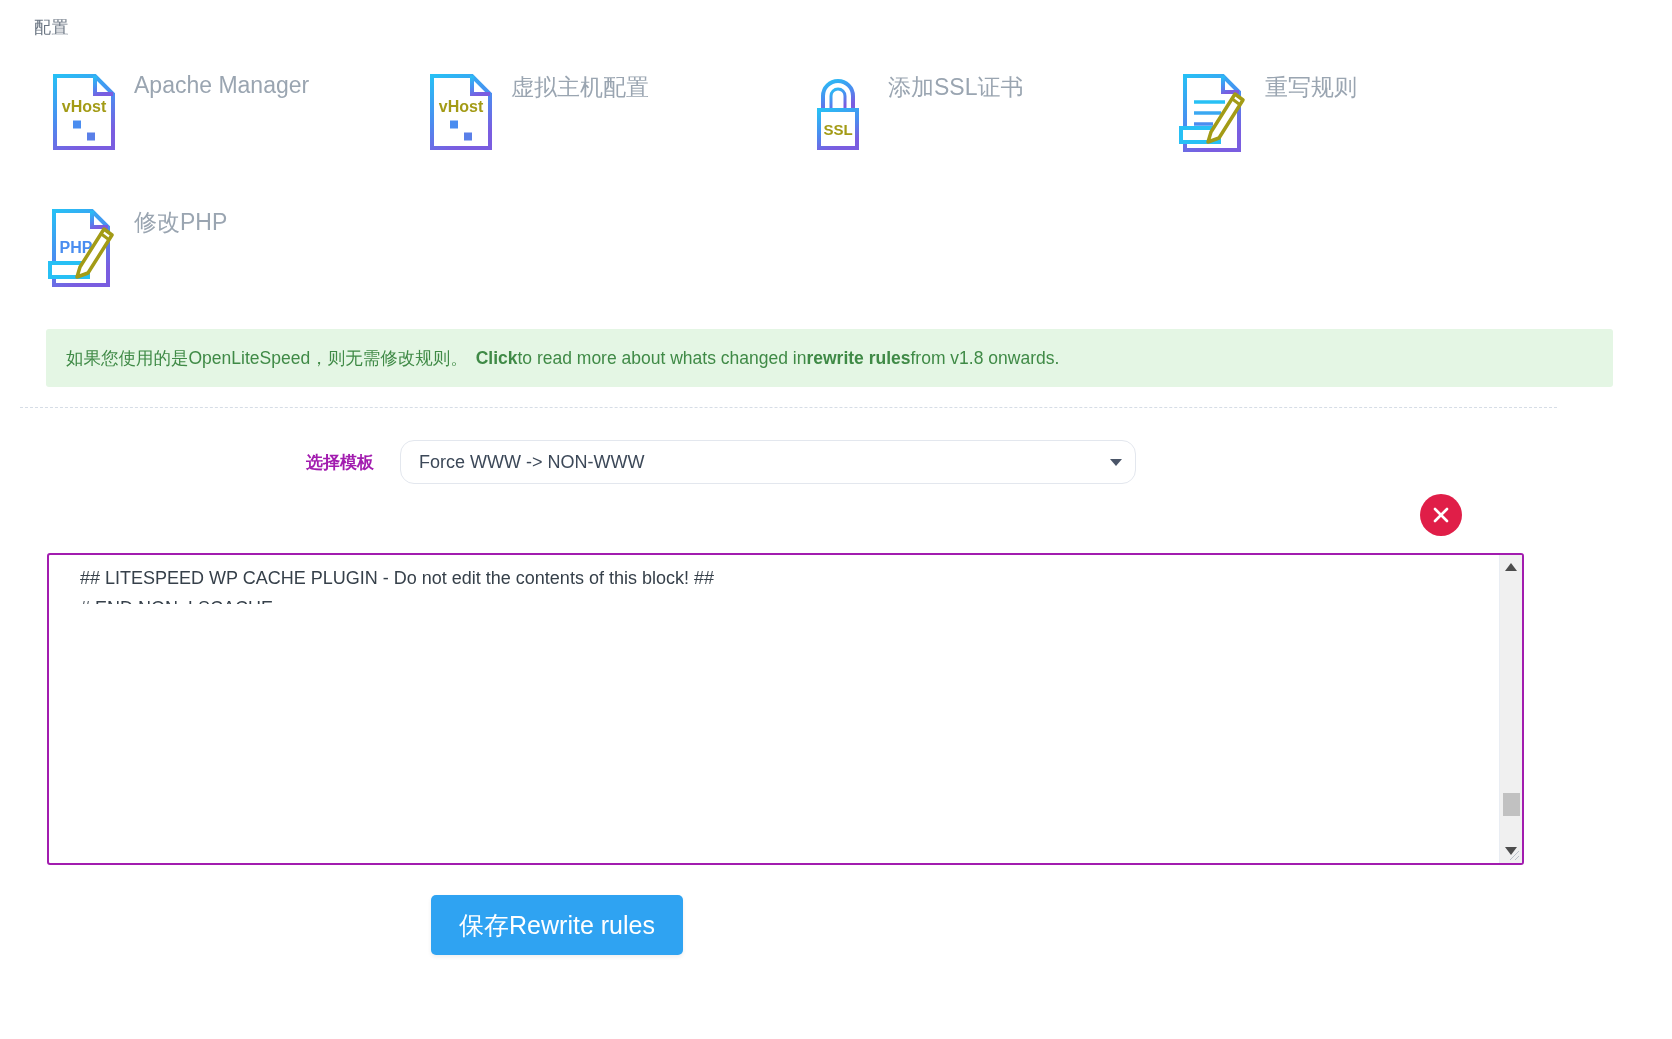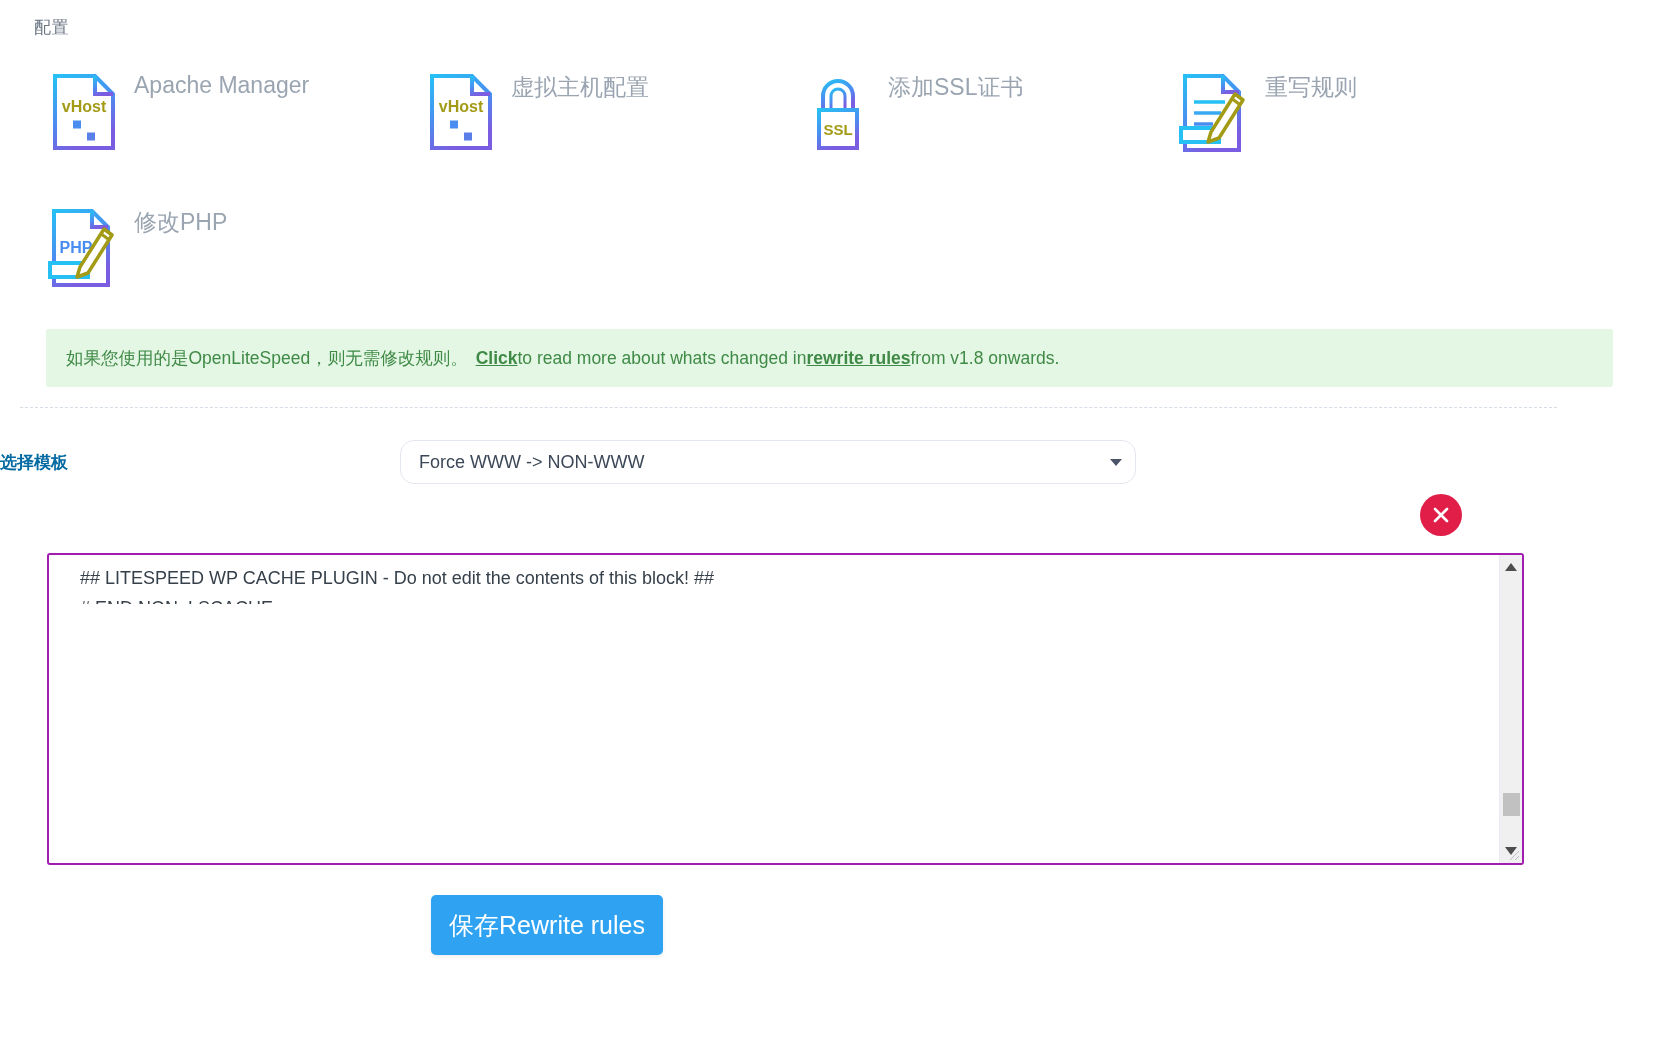--- a/index.html
+++ b/index.html
@@ -66,21 +66,21 @@
     width: 1567px;
     min-height: 58px;
     background: #e4f6e4;
     border-radius: 3px;
     display: flex;
     align-items: center;
     padding: 0 20px;
     font-size: 17.5px;
     color: #3f8a46;
   }
-  .alert b { font-weight: 700; text-decoration: underline; }
+  .alert b { font-weight: 700; }
 
   
   .divider {
     position: absolute;
     left: 20px;
     top: 407px;
     width: 1537px;
     border-top: 1px dashed #d6dde6;
   }
 
@@ -88,25 +88,25 @@
   .tpl-row {
     position: absolute;
     left: 0;
     top: 440px;
     width: 1672px;
     display: flex;
     align-items: center;
   }
   .tpl-label {
     width: 400px;
-    text-align: left;
+    text-align: right;
     padding-right: 26px;
     font-size: 17px;
     font-weight: 700;
-    color: #0369a1;
+    color: #a21caf;
   }
   .tpl-select {
     position: relative;
     width: 736px;
     height: 44px;
   }
   .tpl-select select {
     width: 100%;
     height: 100%;
     font-family: "Liberation Sans", sans-serif;
@@ -215,21 +215,21 @@
     bottom: 2px;
     width: 12px;
     height: 12px;
   }
 
   
   .save-btn {
     position: absolute;
     left: 431px;
     top: 895px;
-    width: 232px;
+    width: 252px;
     height: 60px;
     background: #2fa3f2;
     color: #ffffff;
     border: none;
     border-radius: 5px;
     font-family: "Liberation Sans", sans-serif;
     font-size: 25px;
     cursor: pointer;
     box-shadow: 0 2px 4px rgba(0,0,0,.07);
   }

